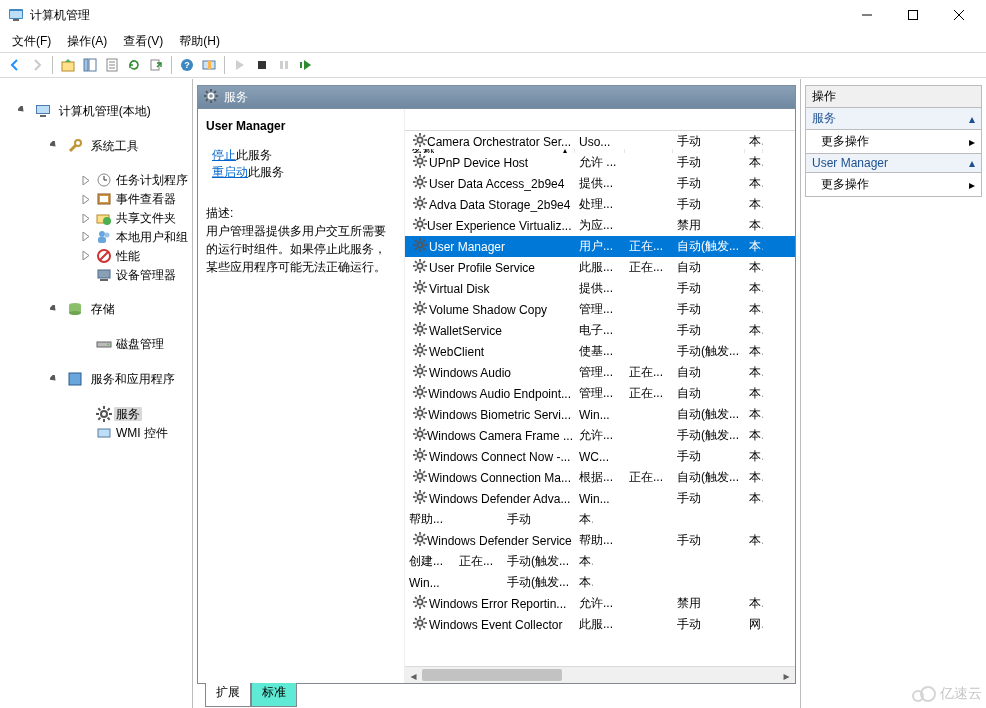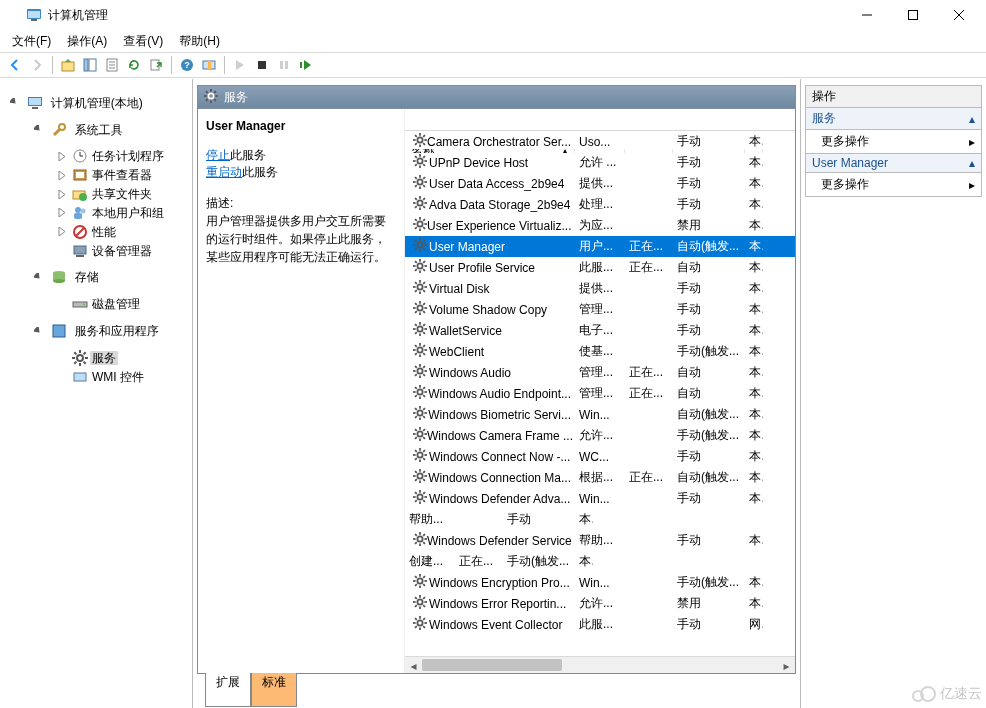--- a/index.html
+++ b/index.html
@@ -1,20 +1,20 @@
 <!DOCTYPE html>
 <html><head>
 <meta charset="utf-8">
 <style>
 * { box-sizing: border-box; font-family: "Microsoft YaHei", "Segoe UI", Tahoma, sans-serif; }
 html, body { margin: 0; padding: 0; height: 100%; }
 body { background: #fff; font-size: 12px; color: #000; width: 986px; height: 708px; position: relative; overflow: hidden; }
 
 
-.titlebar { height: 30px; display: flex; align-items: center; padding: 0 4px 0 26px; background: #fff; }
+.titlebar { height: 30px; display: flex; align-items: center; padding: 0 4px 0 8px; background: #fff; }
 .titlebar .app-icon { width: 16px; height: 16px; margin-right: 6px; }
 .titlebar .title { flex: 1; }
 .win-btns { display: flex; height: 30px; }
 .win-btn { width: 46px; display: flex; align-items: center; justify-content: center; color: #000; }
 .win-btn svg { width: 10px; height: 10px; }
 
 
 .menubar { height: 22px; display: flex; align-items: center; padding: 0 4px; }
 .menubar .item { padding: 2px 8px; }
 
@@ -23,39 +23,39 @@
 .tbtn { width: 22px; height: 22px; display: flex; align-items: center; justify-content: center; border-radius: 2px; }
 .tsep { width: 1px; height: 18px; background: #c0c0c0; margin: 0 4px; }
 
 
 .workspace { position: absolute; top: 79px; bottom: 0; left: 0; right: 0; display: flex; }
 .tree-pane { width: 193px; border-right: 1px solid #bcbcbc; padding: 6px 2px; overflow: hidden; }
 .center-pane { flex: 1; display: flex; flex-direction: column; padding: 6px 4px 0 4px; }
 .actions-pane { width: 186px; border-left: 1px solid #bcbcbc; padding: 6px 4px; }
 
 
-.tree ul { list-style: none; margin: 8px; padding: 0 0 0 16px; }
+.tree ul { list-style: none; margin: 16px; padding: 0 0 0 16px; }
 .tree > ul { padding-left: 0; }
 .tree li { white-space: nowrap; line-height: 18px; }
 .tw { display: inline-flex; align-items: center; width: 12px; height: 12px; vertical-align: middle; }
 .tw svg { width: 9px; height: 9px; }
 .ticon { width: 16px; height: 16px; display: inline-block; vertical-align: middle; margin: 0 2px; }
 .tlabel { vertical-align: middle; padding: 0 2px; }
 .tsel { background: #d9d9d9; border-radius: 1px; }
 
 
 .svc-header { background: #7c95ad; background: linear-gradient(#8aa0b6, #6f89a1); color: #fff; height: 24px; display: flex; align-items: center; padding: 0 6px; border: 1px solid #7c8ea0; }
 .svc-header .gear { margin-right: 6px; }
 .svc-body { flex: 1; border: 1px solid #828790; border-top: none; display: flex; position: relative; overflow: hidden; }
 
 
 .detail { width: 206px; padding: 10px 8px; }
 .detail .name { font-weight: bold; margin-bottom: 14px; }
-.detail a { color: #0066cc; text-decoration: underline; }
-.detail .desc-label { margin-top: 14px; }
+.detail a { color: #0066cc; text-decoration: underline; margin-left: 6px; }
+.detail .desc-label { margin-top: 24px; }
 
 
 .list-wrap { flex: 1; display: flex; flex-direction: column; border-left: 1px solid #eee; }
 .list-head { display: flex; height: 22px; border-bottom: 1px solid #d9d9d9; }
 .list-head .col { border-right: 1px solid #e5e5e5; padding: 2px 6px; overflow: hidden; margin-top: 40px; }
 .list-rows { flex: 1; overflow: hidden; }
 .row { display: flex; height: 21px; align-items: center; white-space: nowrap; }
 .row .cell { padding: 0 4px; overflow: hidden; text-overflow: ellipsis; }
 .row .icon { width: 16px; margin: 0 0 0 4px; }
 .row.sel { background: #0078d7; color: #fff; }
@@ -64,23 +64,23 @@
 .col-status { width: 48px; }
 .col-start { width: 72px; }
 .col-logon { width: 18px; }
 .hscroll { height: 17px; background: #f0f0f0; border-top: 1px solid #d9d9d9; position: relative; }
 .hscroll .thumb { position: absolute; left: 17px; width: 140px; top: 2px; bottom: 2px; background: #c2c2c2; border-radius: 2px; }
 .hscroll .arrow { position: absolute; top: 0; width: 17px; height: 17px; display: flex; align-items: center; justify-content: center; color: #606060; }
 .hscroll .arrow.left { left: 0; }
 .hscroll .arrow.right { right: 0; }
 
 
-.tabs { height: 34px; display: flex; padding-left: 8px; }
+.tabs { height: 24px; display: flex; padding-left: 8px; }
 .tab { border: 1px solid #828790; border-top: none; padding: 1px 10px; background: #fff; position: relative; top: -1px; }
-.tab.inactive { background: #fdba74; }
+.tab.inactive { background: #5eead4; }
 
 
 .act-hdr { background: #f0f0f0; border: 1px solid #bcbcbc; padding: 2px 6px; font-weight: normal; }
 .act-group-hdr { background: #eef3fa; border: 1px solid #bcbcbc; border-top: none; padding: 2px 6px; display: flex; justify-content: space-between; align-items: center; color: #1b4f8f; }
 .act-item { border: 1px solid #bcbcbc; border-top: none; padding: 3px 6px 3px 15px; display: flex; justify-content: space-between; align-items: center; }
 
 
 .watermark { position: absolute; right: 4px; bottom: 4px; opacity: 0.35; font-size: 14px; display: flex; align-items: center; color: #555; }
 
 
@@ -611,26 +611,20 @@
               <span class="cell col-start">手动</span>
               <span class="cell col-logon">本</span>
             </div>
             <div class="row">
               <span class="cell col-desc">创建...</span>
               <span class="cell col-status">正在...</span>
               <span class="cell col-start">手动(触发...</span>
               <span class="cell col-logon">本</span>
             </div>
             <div class="row">
-              <span class="cell col-name">
-                <span class="icon"><svg width="14" height="14" viewBox="0 0 16 16">
-                    <use href="#gear"></use>
-                  </svg></span>
-                <span>Windows Encryption Pro...</span>
-              </span>
               <span class="cell col-desc">Win...</span>
               <span class="cell col-status"></span>
               <span class="cell col-start">手动(触发...</span>
               <span class="cell col-logon">本</span>
             </div>
             <div class="row">
               <span class="cell col-name">
                 <span class="icon"><svg width="14" height="14" viewBox="0 0 16 16">
                     <use href="#gear"></use>
                   </svg></span>

